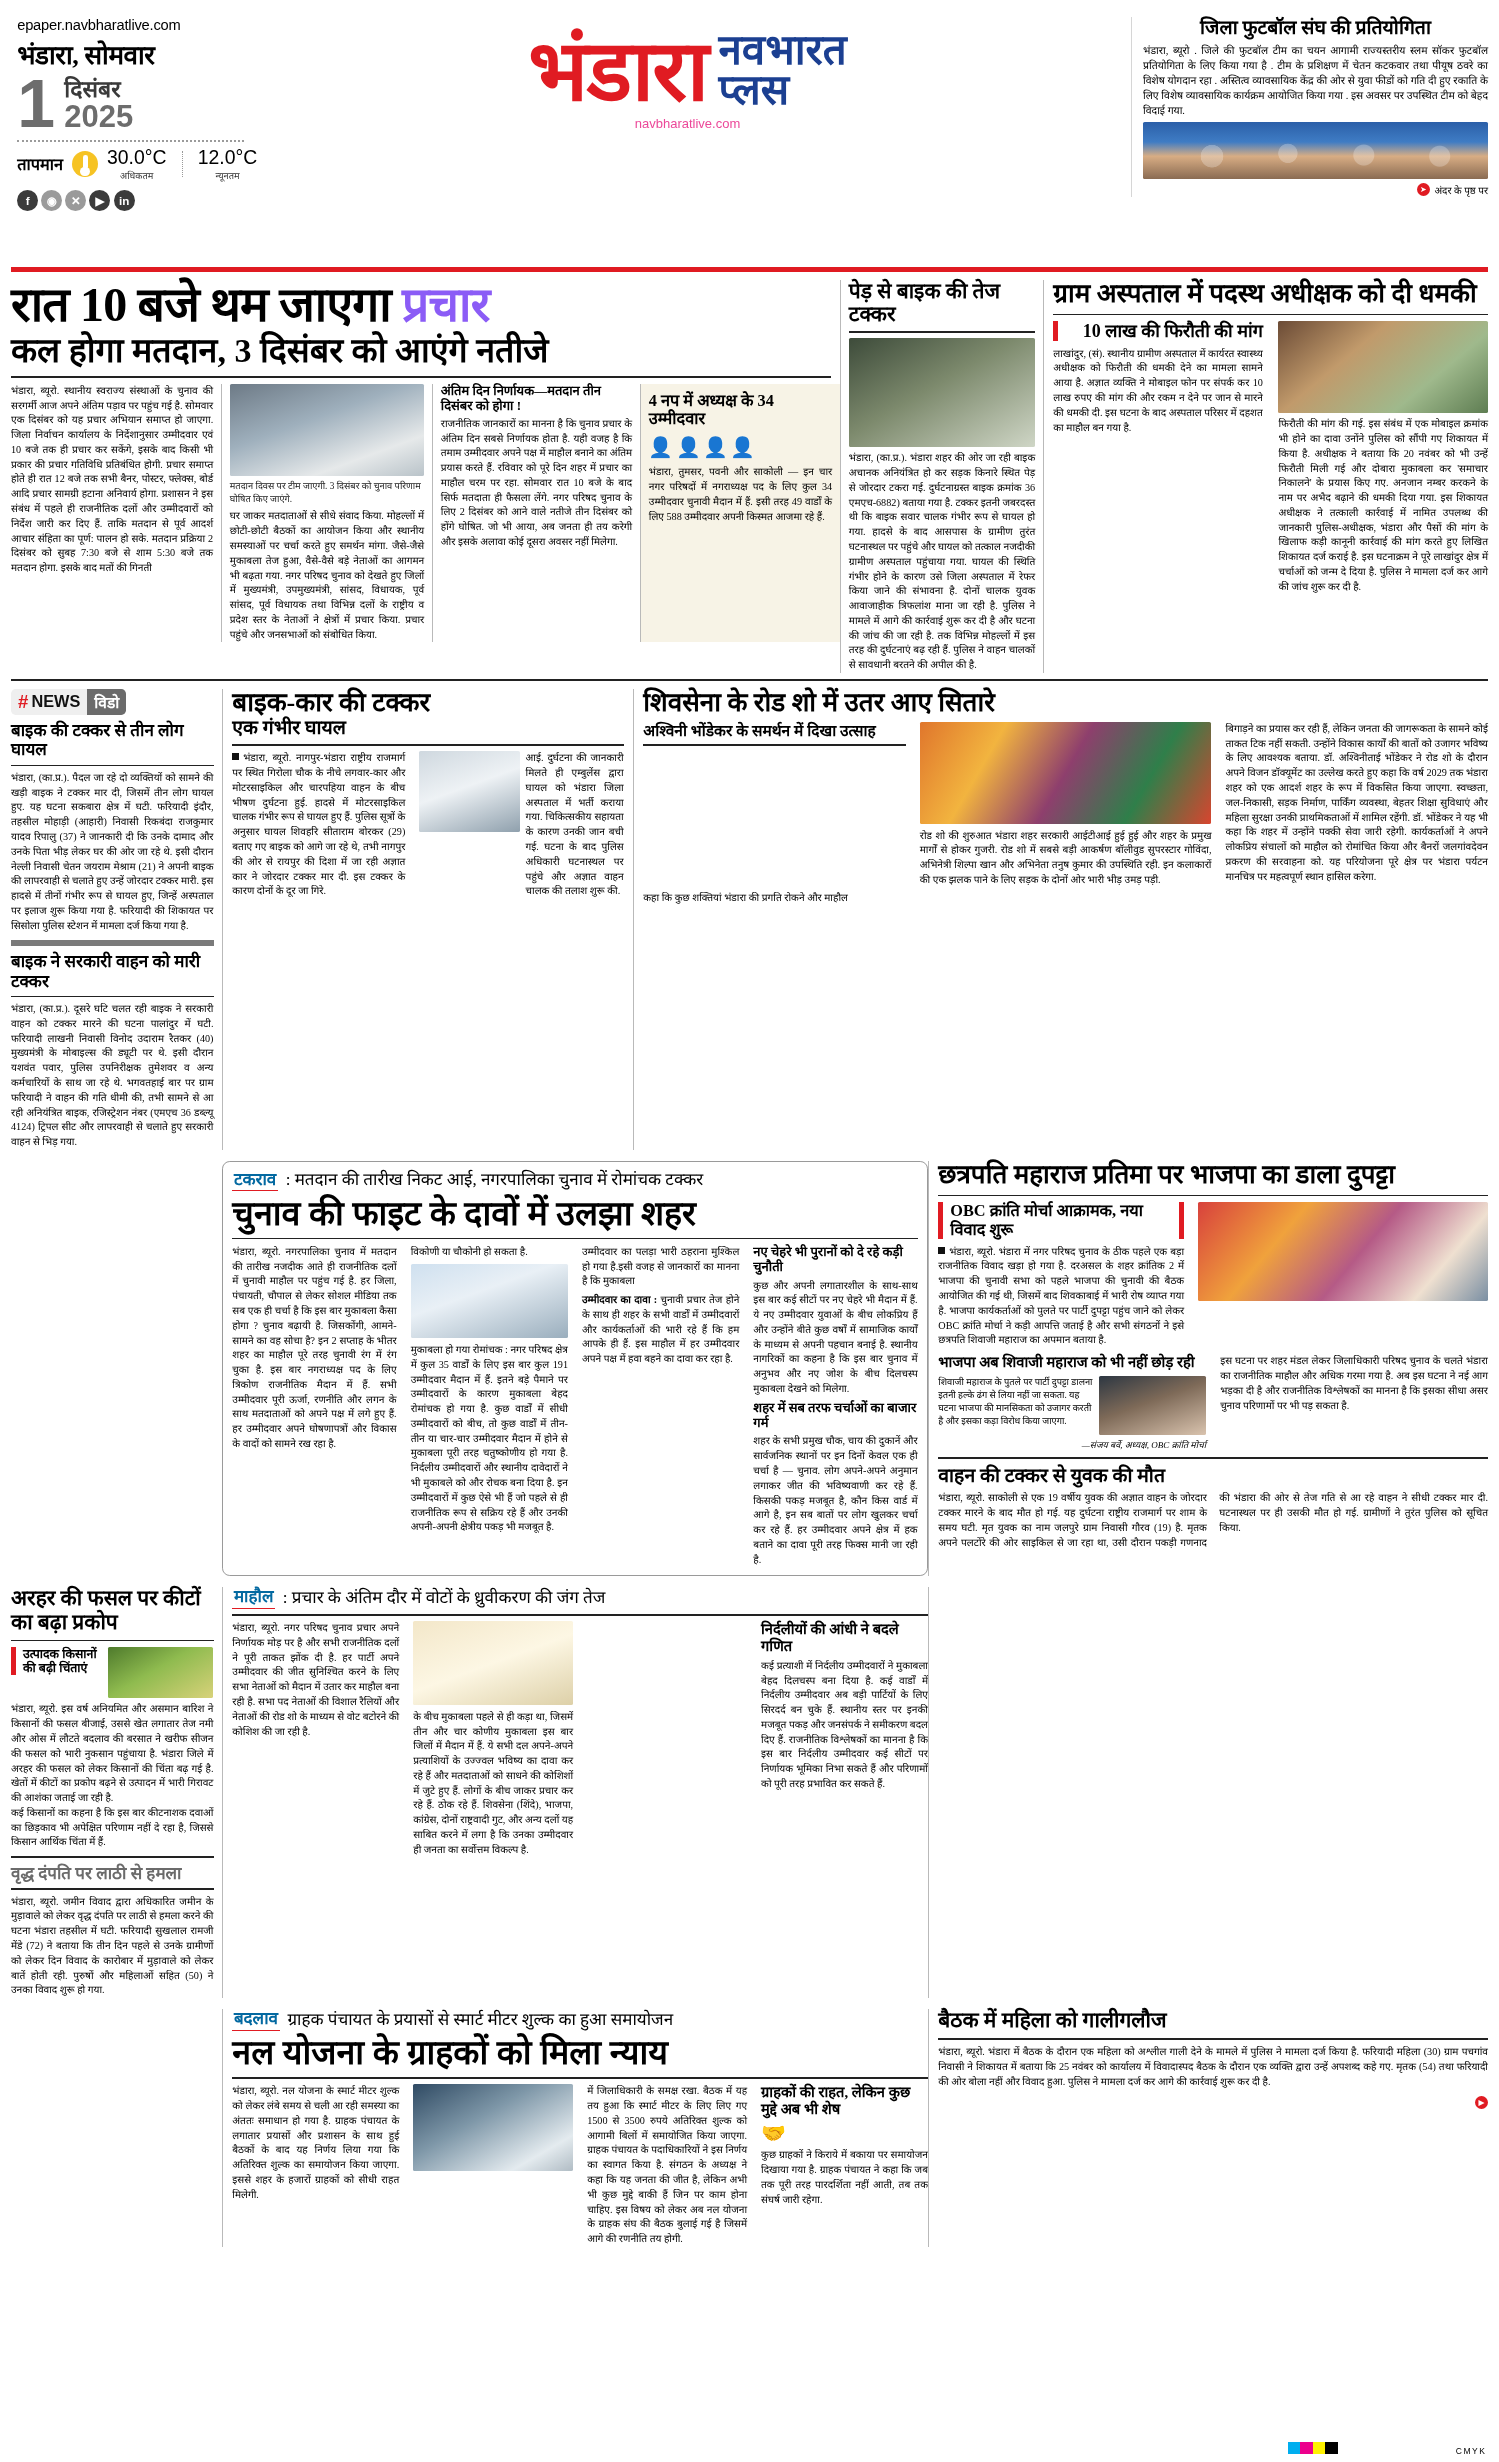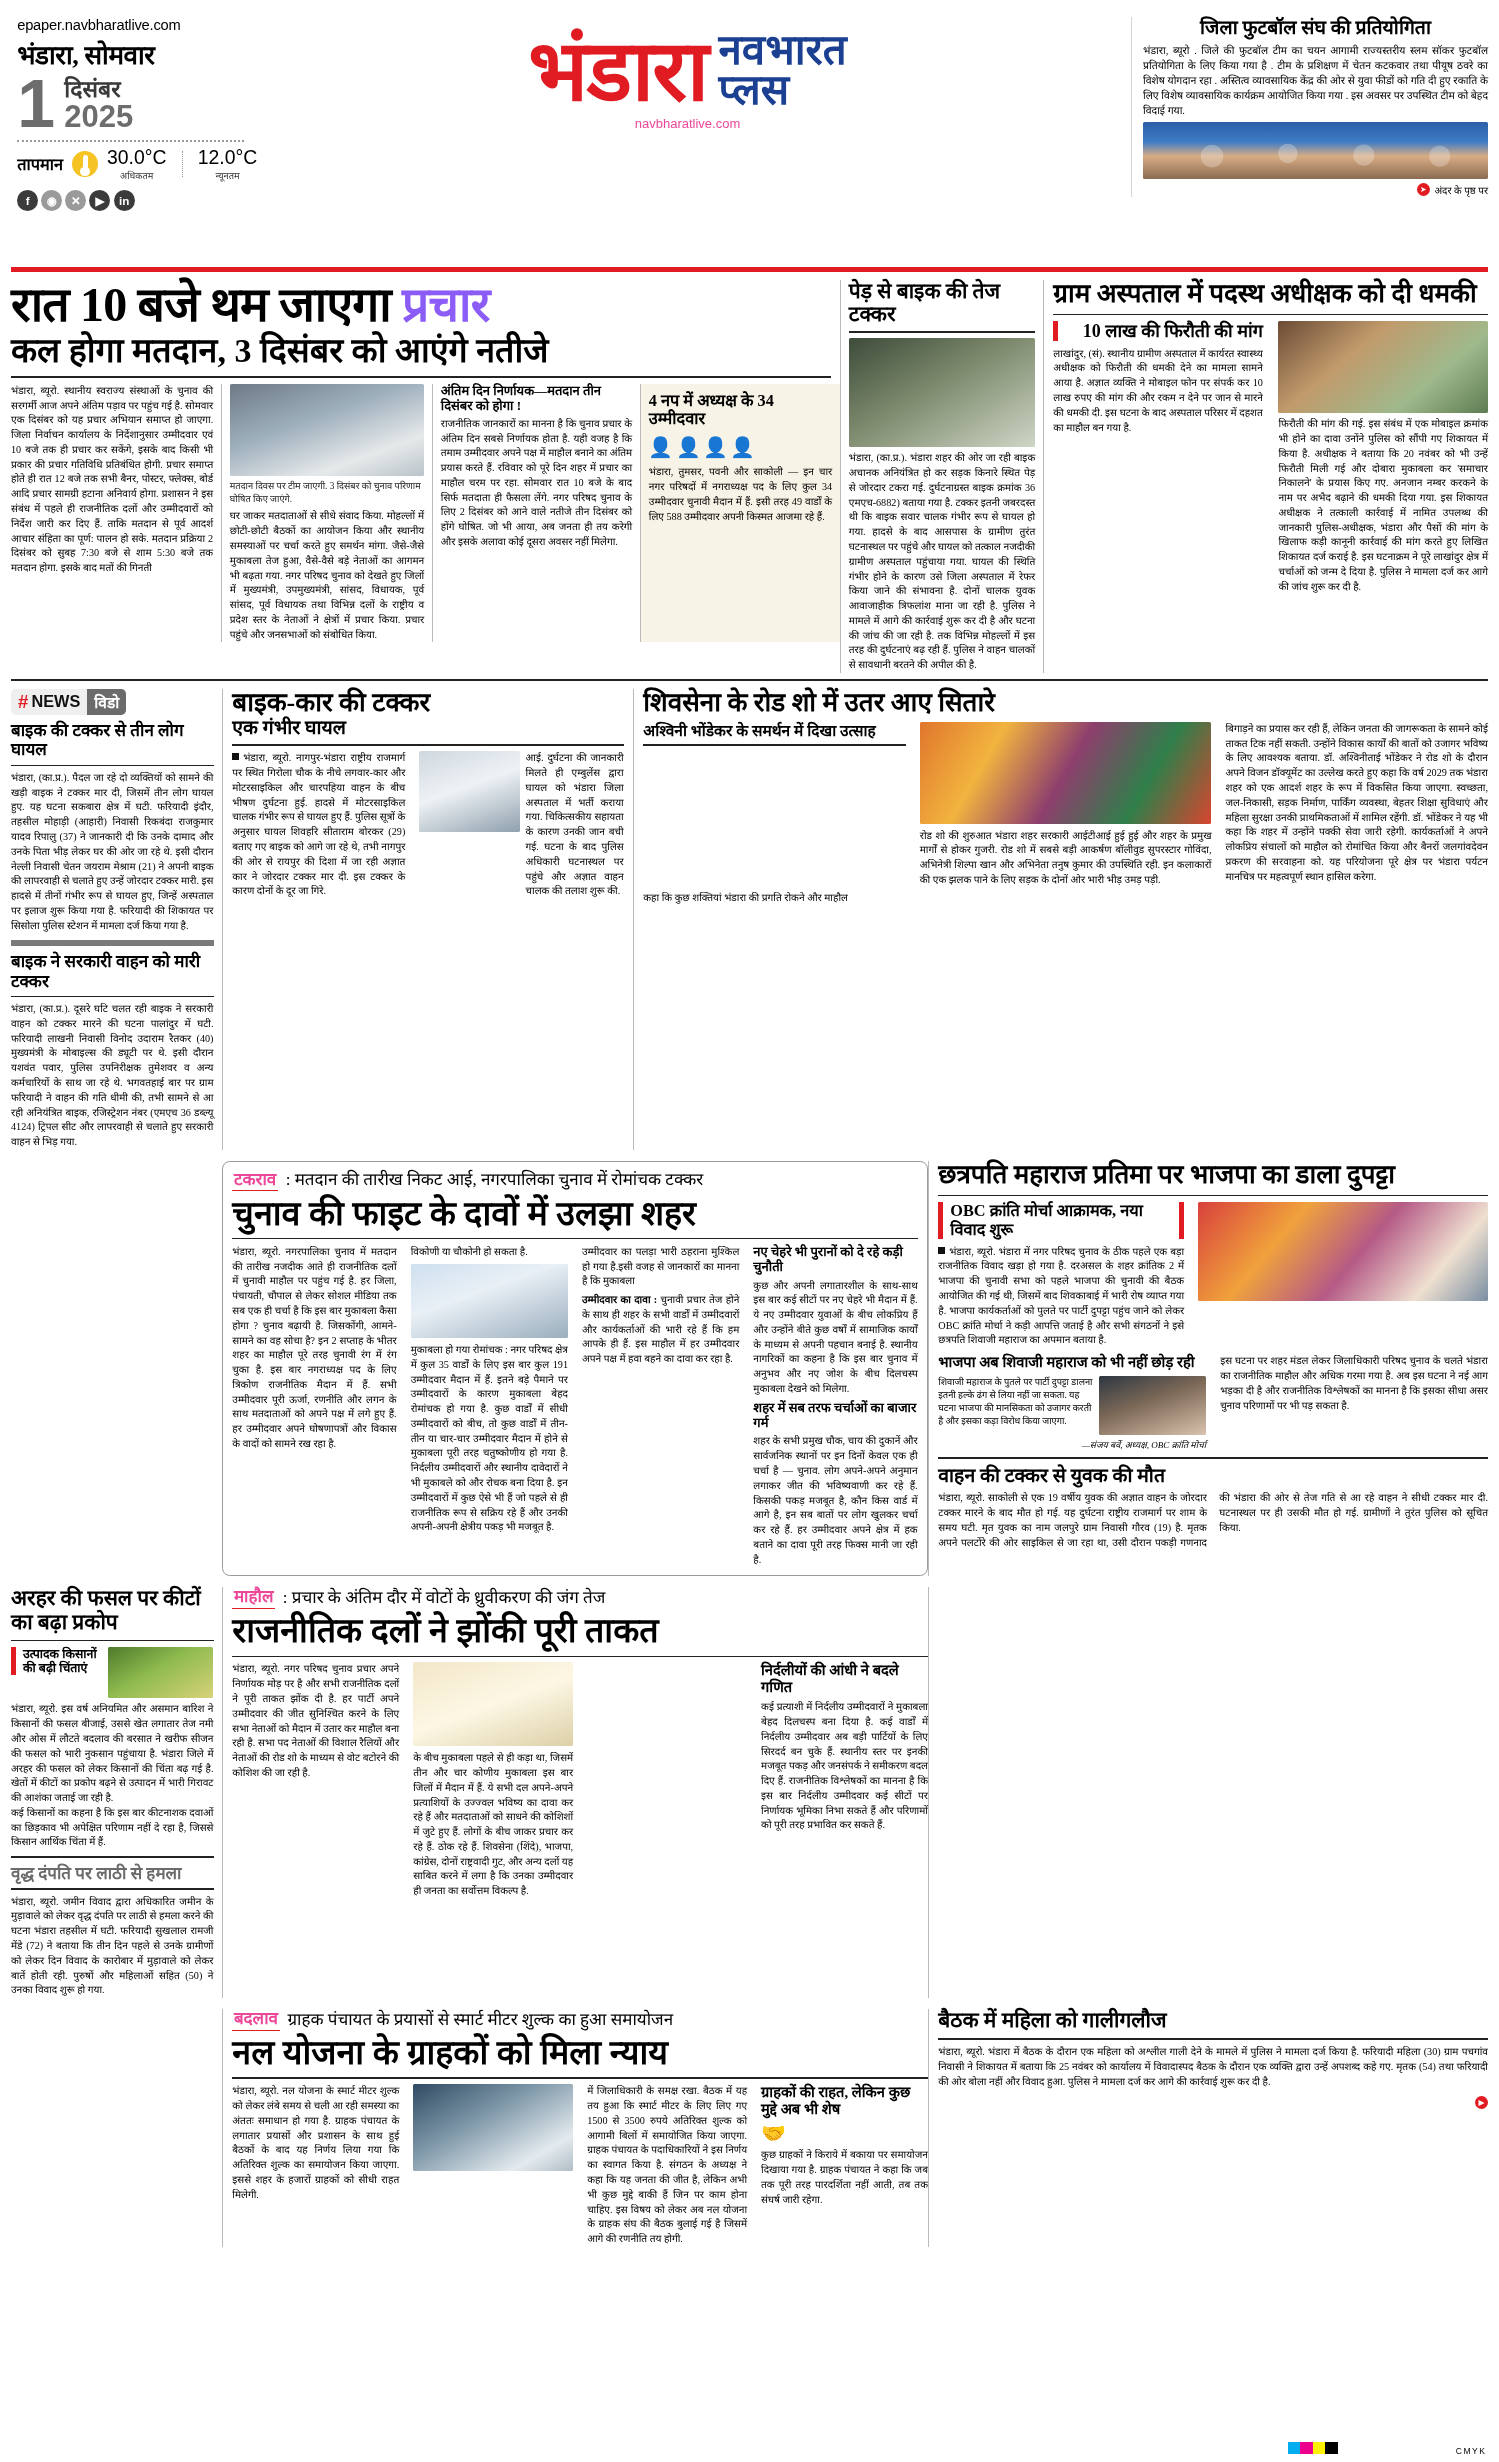--- a/index.html
+++ b/index.html
@@ -66,21 +66,21 @@
   .cols { display: flex; }
   .vsep { border-left: 0.8px solid #b9b9b9; }
   .body-txt { font-size: 10.2px; line-height: 1.45; text-align: justify; }
   .hl-xxl { font-size: 48px; font-weight: 700; line-height: 1.05; letter-spacing: -0.8px; }
   .hl-xl { font-size: 34px; font-weight: 700; line-height: 1.08; }
   .hl-lg { font-size: 26px; font-weight: 700; line-height: 1.1; }
   .hl-md { font-size: 21px; font-weight: 700; line-height: 1.12; }
   .hl-sm { font-size: 17px; font-weight: 700; line-height: 1.15; }
   .red { color: #8b5cf6; }
   .kicker { display:flex; align-items:center; gap:7.8px; font-size:17px; line-height:1.2; }
-  .kicker .tag { background:#fff; color:#ec4899; font-weight:700; border-bottom:1.6px solid #e01b22; padding:0 1.6px;}
+  .kicker .tag { background:#fff; color:#0369a1; font-weight:700; border-bottom:1.6px solid #e01b22; padding:0 1.6px;}
   .boxed { border: 0.8px solid #9a9a9a; border-radius: 7.8px; padding: 7.8px 9.3px; }
   .tinted { background: #f7f3e6; }
   .redbar { border-left: 5.4px solid #e01b22; padding-left: 7px; }
   .photo { background:#c9c9c9; position:relative; overflow:hidden; border-radius:1.6px;}
 
   
   .ph-evm { background: linear-gradient(160deg,#6d7a86 0%,#9fb0bd 40%,#e6e9ea 75%,#b9c3c9 100%); }
   .ph-bike { background: linear-gradient(150deg,#3d4b3a 0%,#7d8a6d 45%,#cfd6c6 100%); }
   .ph-money { background: linear-gradient(140deg,#6b4b36 0%,#c19a6b 35%,#9fb98c 70%,#5e7d52 100%); }
   .ph-amb { background: linear-gradient(160deg,#cfd8df 0%,#eef2f5 45%,#8fa0ad 100%); }
@@ -366,21 +366,20 @@
       <div class="hl-sm" style="color:#6b6b6b;">वृद्ध दंपति पर लाठी से हमला</div>
       <div class="rule-thin" style="margin:4.7px 0;"></div>
       <div class="body-txt">भंडारा, ब्यूरो. जमीन विवाद द्वारा अधिकारित जमीन के मुड़ावाले को लेकर वृद्ध दंपति पर लाठी से हमला करने की घटना भंडारा तहसील में घटी. फरियादी सुखलाल रामजी मेंडे (72) ने बताया कि तीन दिन पहले से उनके ग्रामीणों को लेकर दिन विवाद के कारोबार में मुड़ावाले को लेकर बातें होती रही. पुरुषों और महिलाओं सहित (50) ने उनका विवाद शुरू हो गया.</div>
     </div>
 
     <div class="vsep" style="width:706px;flex:0 0 706px;padding-left:9.3px;">
       <div class="kicker">
         <span class="tag">माहौल</span>
         <span>: प्रचार के अंतिम दौर में वोटों के ध्रुवीकरण की जंग तेज</span>
       </div>
-      <div class="hl-xl" style="margin-top:4.7px;">राजनीतिक दलों ने झोंकी पूरी ताकत</div>
       <div class="rule-thin" style="margin:5.4px 0;"></div>
       <div class="cols">
         <div style="width:25%;padding-right:7px;" class="body-txt">भंडारा, ब्यूरो. नगर परिषद चुनाव प्रचार अपने निर्णायक मोड़ पर है और सभी राजनीतिक दलों ने पूरी ताकत झोंक दी है. हर पार्टी अपने उम्मीदवार की जीत सुनिश्चित करने के लिए सभा नेताओं को मैदान में उतार कर माहौल बना रही है. सभा पद नेताओं की विशाल रैलियों और नेताओं की रोड शो के माध्यम से वोट बटोरने की कोशिश की जा रही है.</div>
         <div style="width:25%;padding:0 7px;">
           <div class="photo ph-cartoon" style="height:84px;margin-bottom:4.7px;"></div>
           <div class="body-txt">के बीच मुकाबला पहले से ही कड़ा था, जिसमें तीन और चार कोणीय मुकाबला इस बार जिलों में मैदान में हैं. ये सभी दल अपने-अपने प्रत्याशियों के उज्ज्वल भविष्य का दावा कर रहे हैं और मतदाताओं को साधने की कोशिशों में जुटे हुए हैं. लोगों के बीच जाकर प्रचार कर रहे हैं. ठोक रहे हैं. शिवसेना (शिंदे), भाजपा, कांग्रेस, दोनों राष्ट्रवादी गुट, और अन्य दलों यह साबित करने में लगा है कि उनका उम्मीदवार ही जनता का सर्वोत्तम विकल्प है.</div>
         </div>
         <div style="width:25%;padding:0 7px;" class="body-txt"></div>
         <div style="width:25%;padding-left:7px;">
           <div class="hl-sm" style="font-size:14.7px;">निर्दलीयों की आंधी ने बदले गणित</div>

